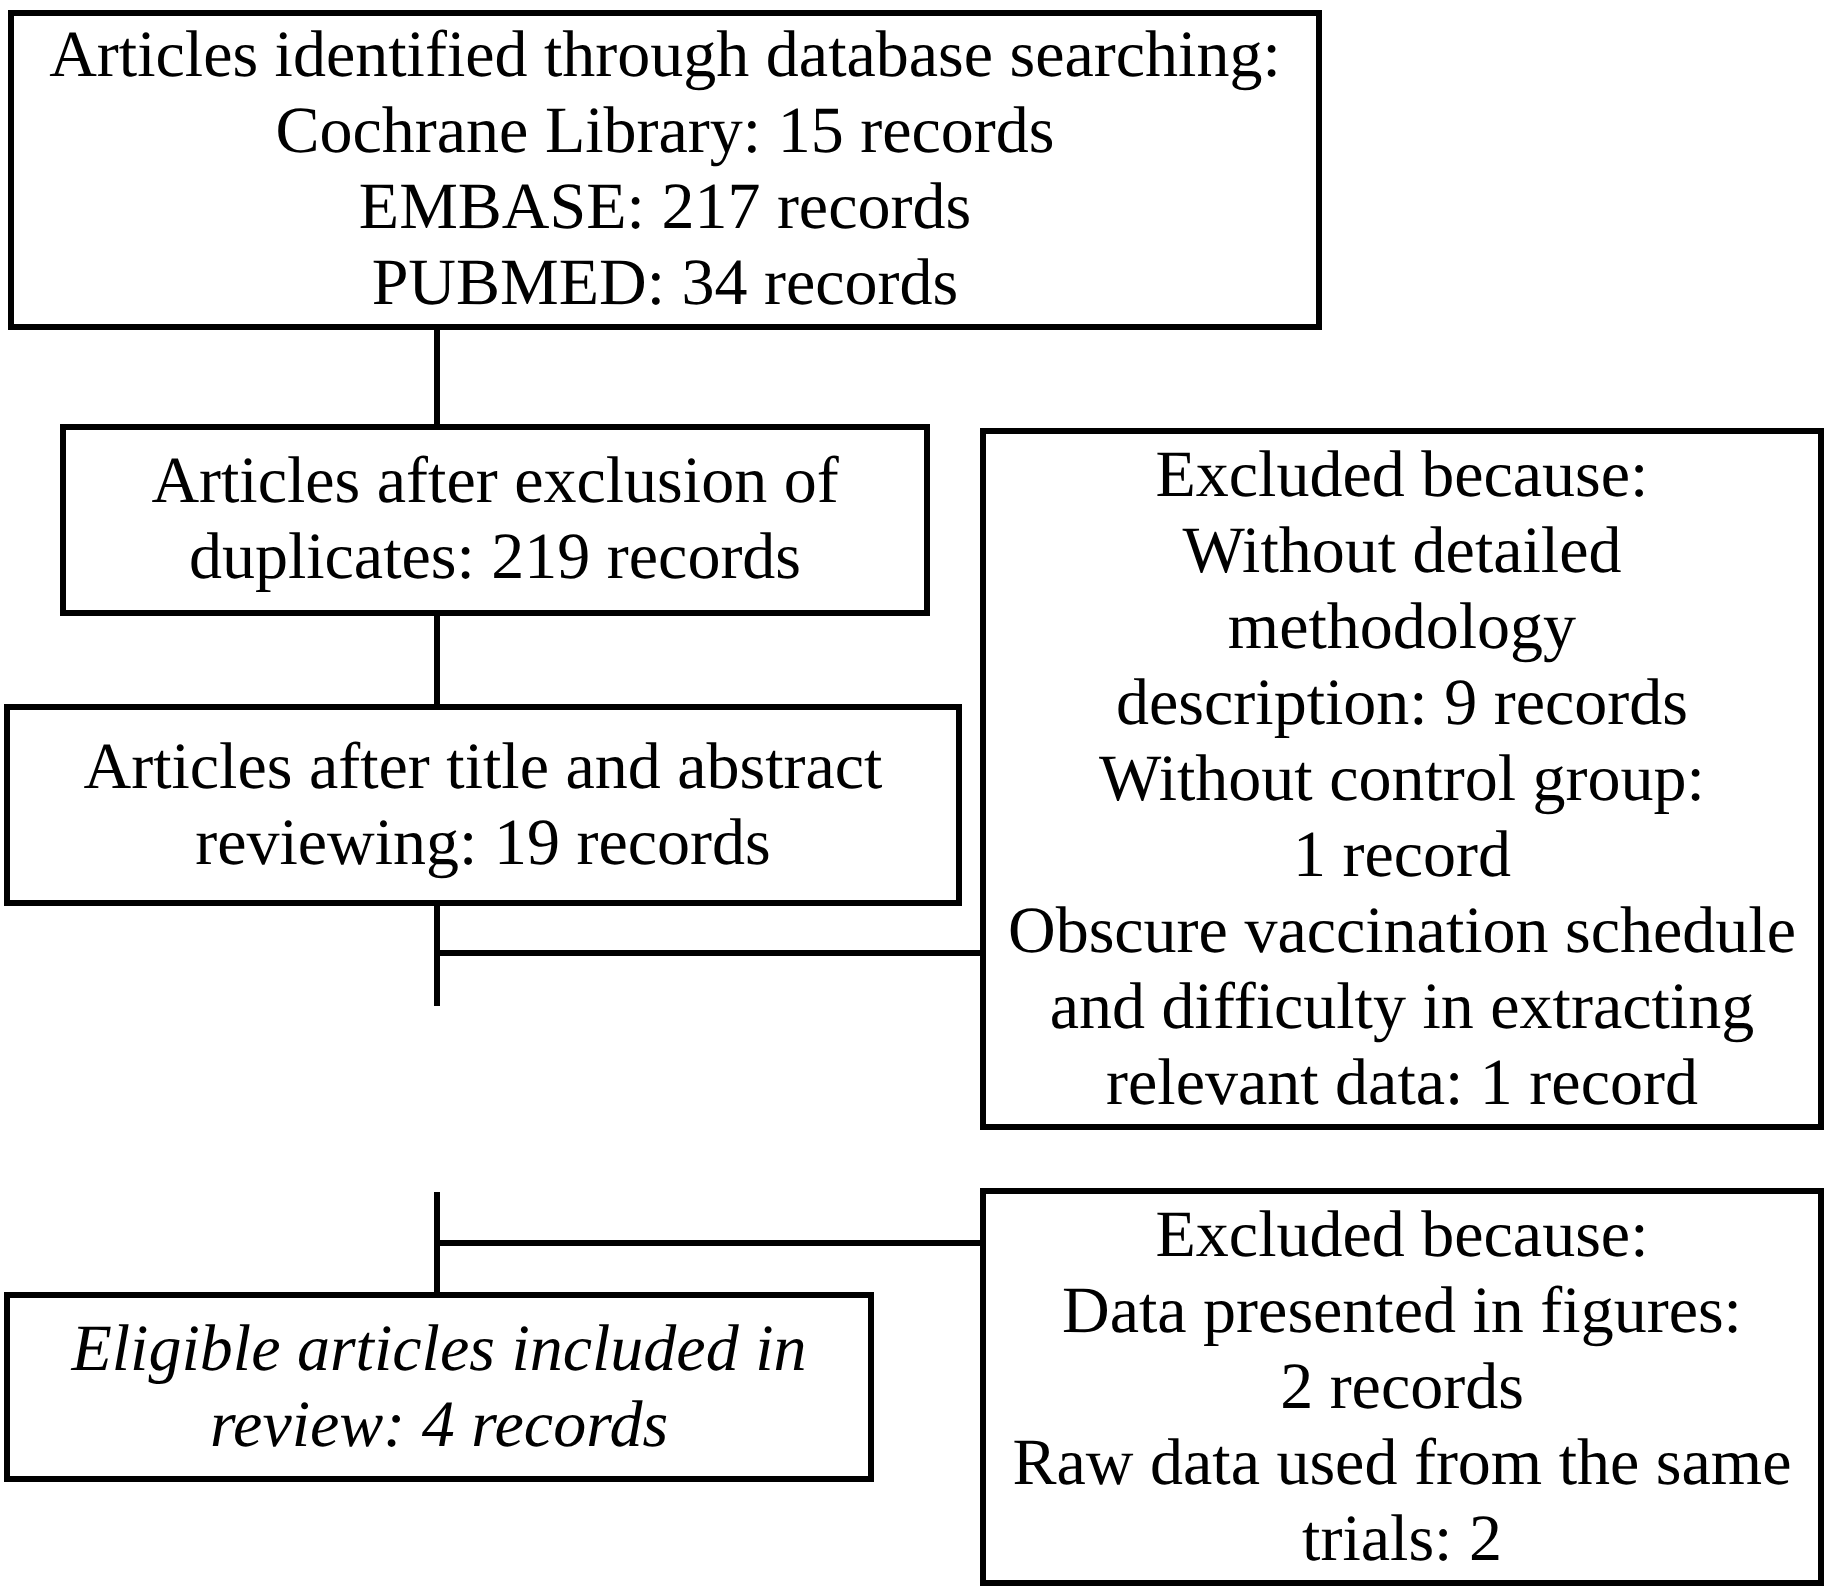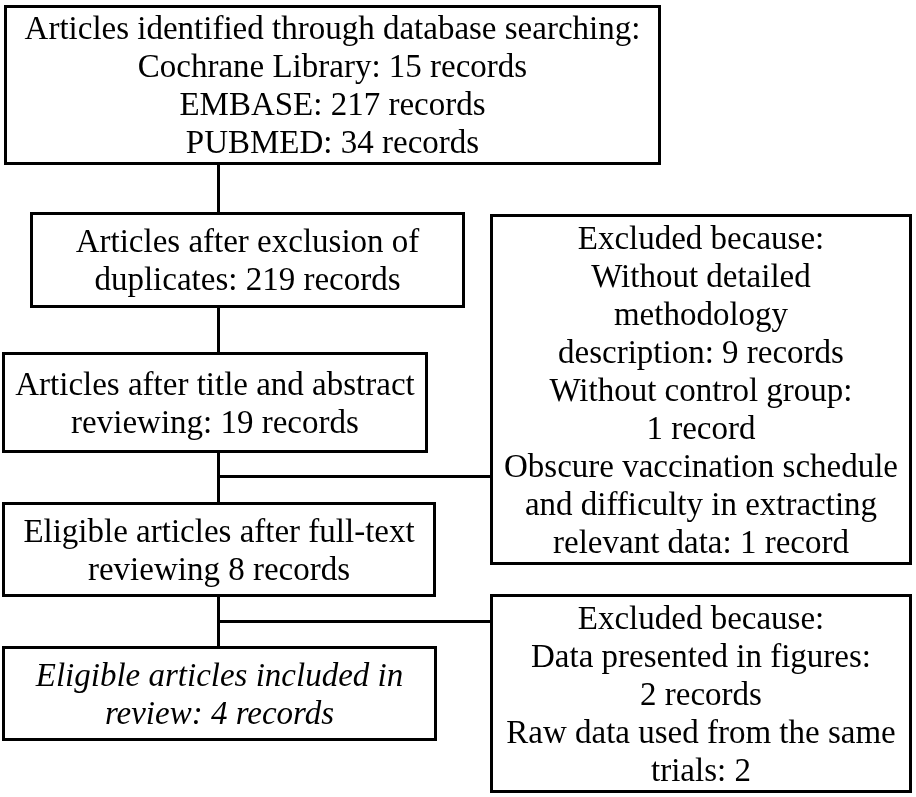--- a/index.html
+++ b/index.html
@@ -40,25 +40,23 @@
 <div class="canvas">
 
   <div class="box" style="left:4px; top:5px; width:657px; height:160px;">Articles identified through database searching:
 Cochrane Library: 15 records
 EMBASE: 217 records
 PUBMED: 34 records</div>
 
   <div class="box" style="left:2px; top:212px; width:435px; height:96px;margin-left:28px;">Articles after exclusion of
 duplicates: 219 records</div>
 
-  <div class="box" style="left:2px; top:352px; width:426px; height:101px;">Articles after title and abstract
+  <div class="box" style="left:2px; top:352px; width:479px; height:101px;">Articles after title and abstract
 reviewing: 19 records</div>
 
-  <div class="box" style="left:2px; top:502px; width:434px; height:95px;">Eligible articles after full-text
-reviewing 8 records</div>
 
   <div class="box" style="left:2px; top:646px; width:435px; height:95px;font-style:italic;">Eligible articles included in
 review: 4 records</div>
 
   <div class="box" style="left:490px; top:214px; width:422px; height:351px;">Excluded because:
 Without detailed
 methodology
 description: 9 records
 Without control group:
 1 record

